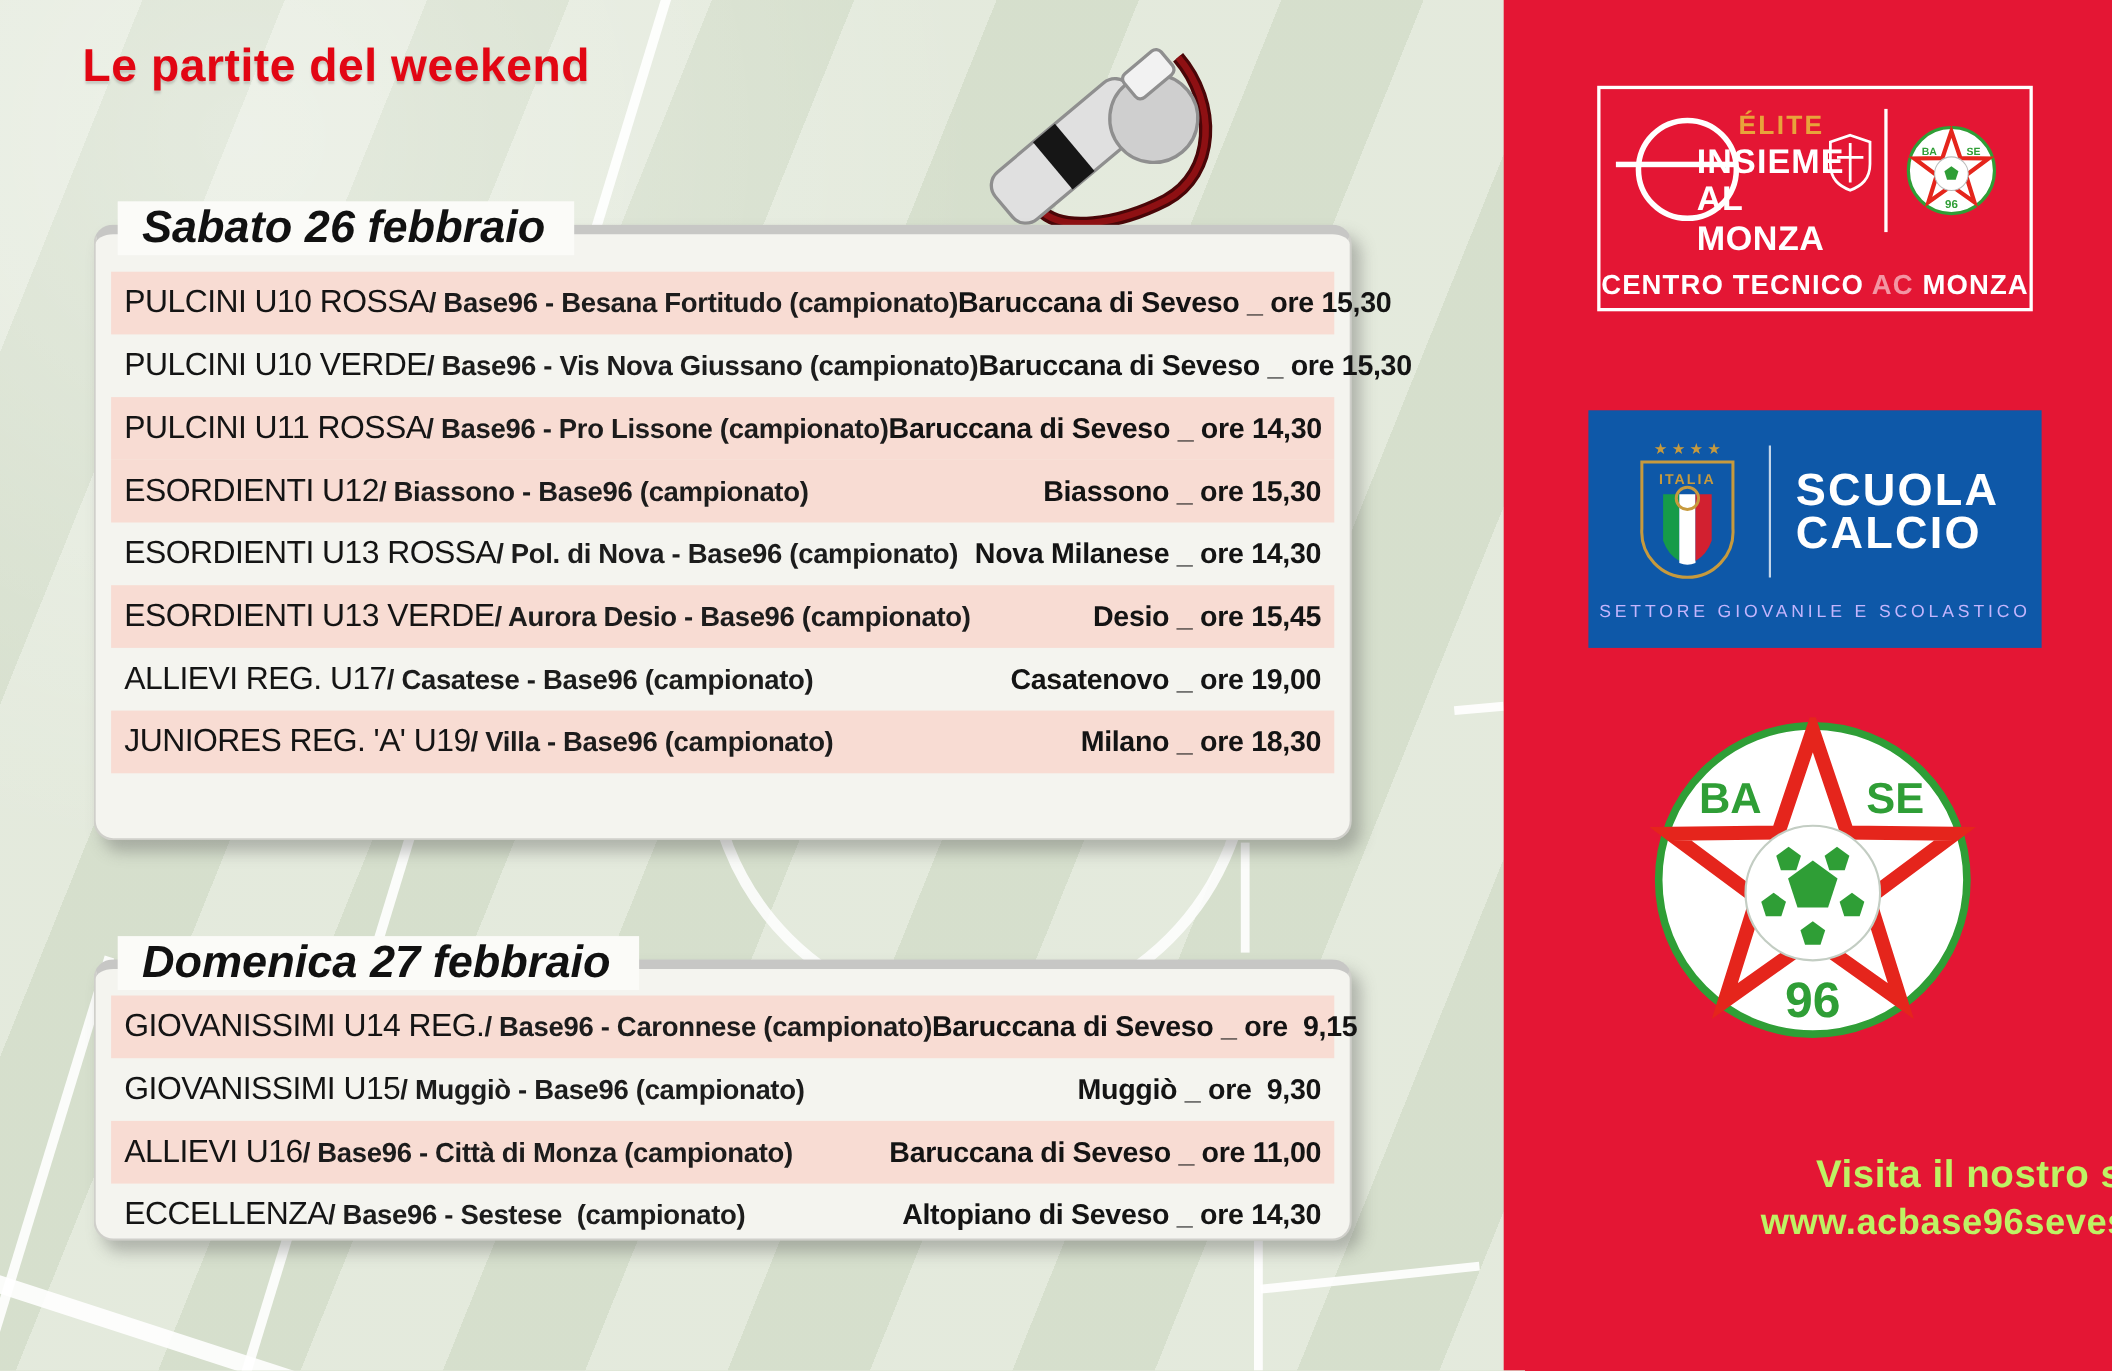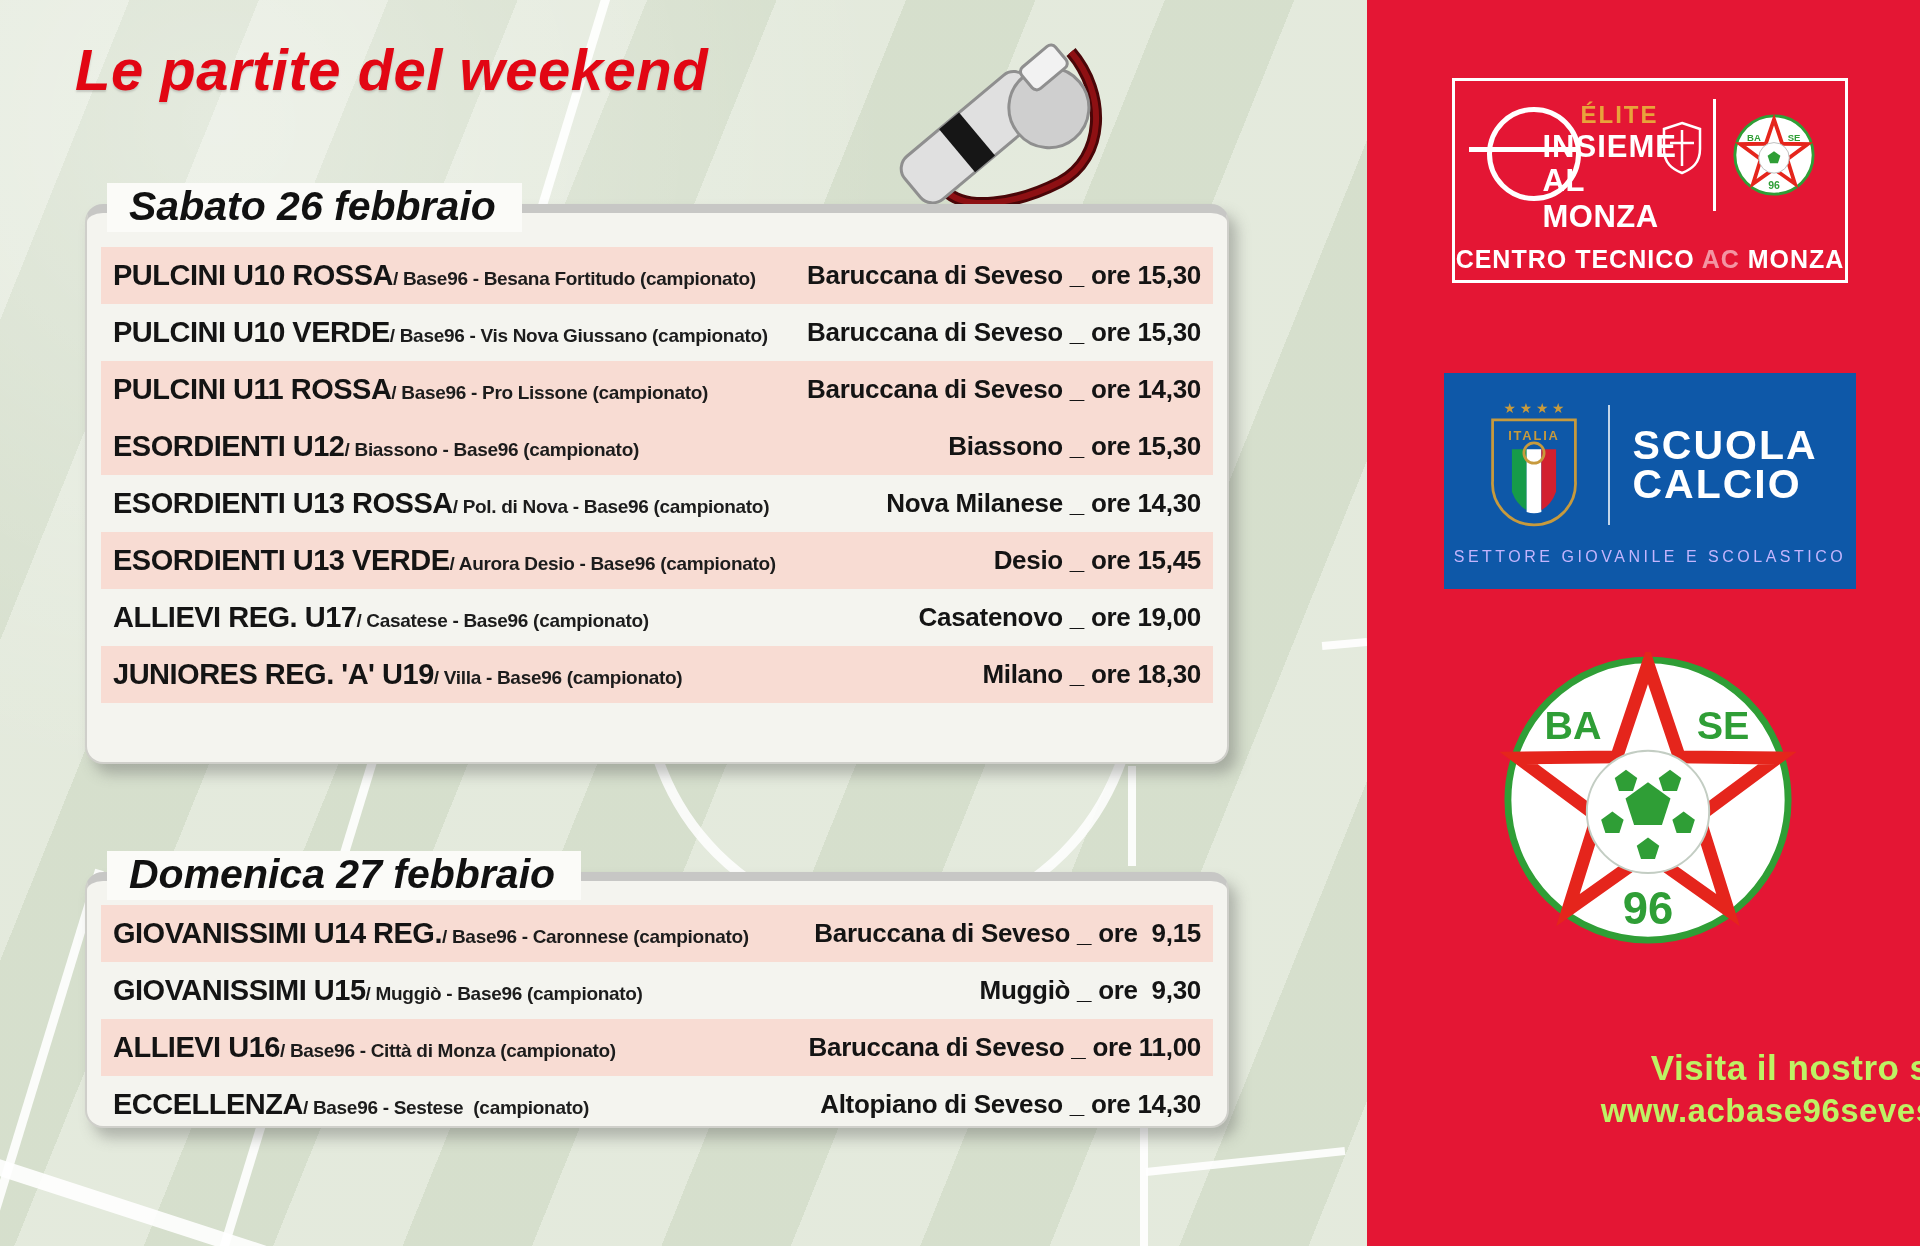--- a/index.html
+++ b/index.html
@@ -14,21 +14,21 @@
     background:
       radial-gradient(circle at 16% 10%, rgba(255,255,255,0.35), rgba(255,255,255,0) 42%),
       repeating-linear-gradient(112deg, rgba(255,255,255,0.20) 0 120px, rgba(122,146,110,0.07) 120px 240px),
       #dde5d4;
   }
   .fieldline{position:absolute;background:#fff;opacity:.9;}
   .fieldcircle{position:absolute;border:10px solid #fff;border-radius:50%;opacity:.85;}
 
   .page-title{
     position:absolute;left:75px;top:36px;
-    font-size:58px;font-weight:bold;font-style:italic;
+    font-size:42px;font-weight:bold;
     color:#e20613;letter-spacing:0.5px;white-space:pre;
     text-shadow:0 2px 2px rgba(90,90,90,0.25);
   }
 
   
   .card{
     position:absolute;left:85px;width:1144px;
     background:#f4f4ef;
     border:2px solid #cfcfca;border-top:9px solid #c7c7c5;
     border-radius:18px;
@@ -41,22 +41,22 @@
     font-size:41px;font-weight:bold;font-style:italic;color:#111;
     white-space:pre;
   }
   .rows{box-sizing:border-box;display:flex;flex-direction:column;}
   .row{
     height:57px;margin:0 14px;display:flex;align-items:center;
     padding:0 12px;box-sizing:border-box;
   }
   .row.pink{background:#f8dcd3;}
   .match{flex:1;white-space:pre;}
-  .team{font-size:29px;font-weight:bold;color:#141414;letter-spacing:-0.5px;}
-  .detail{font-size:19px;font-weight:bold;color:#1c1c1c;letter-spacing:-0.3px;}
+  .team{font-size:29px;font-weight:normal;color:#141414;letter-spacing:-0.5px;}
+  .detail{font-size:25px;font-weight:bold;color:#1c1c1c;letter-spacing:-0.3px;}
   .venue{font-size:26px;font-weight:bold;color:#141414;text-align:right;white-space:pre;letter-spacing:-0.3px;}
 
   
   .red-panel{
     position:absolute;left:1367px;top:0;width:619px;height:1246px;
     background:#e41634;
   }
   .monza-box{
     position:absolute;left:85px;top:78px;width:396px;height:205px;
     border:3px solid #ffffff;box-sizing:border-box;

